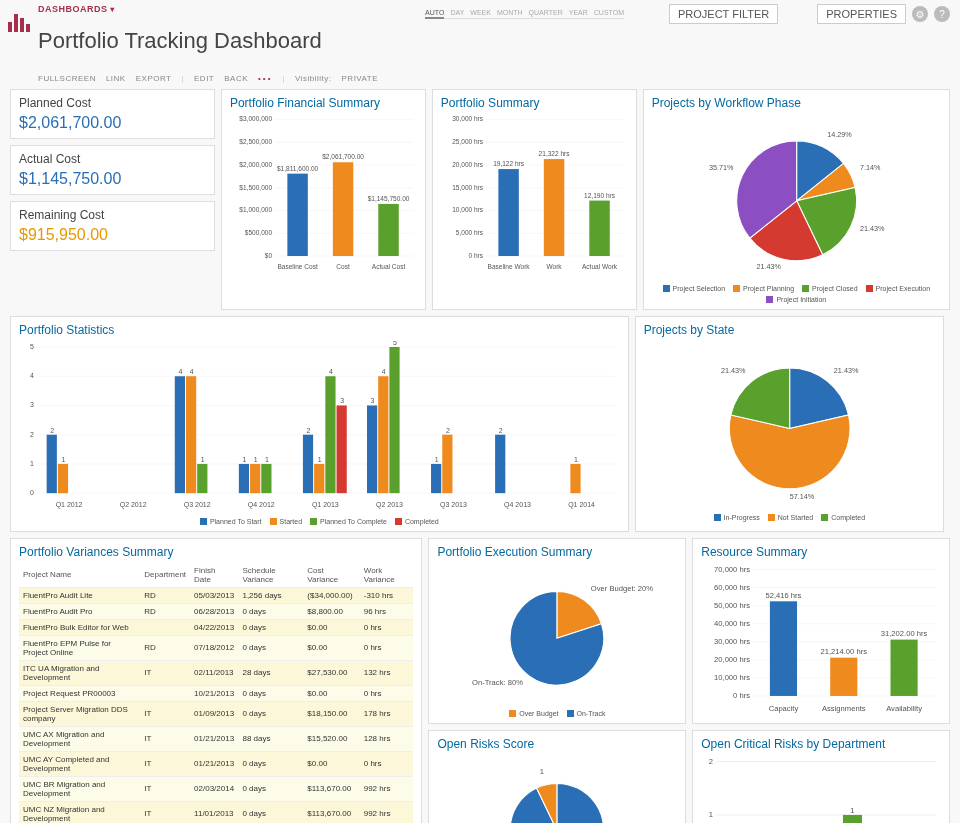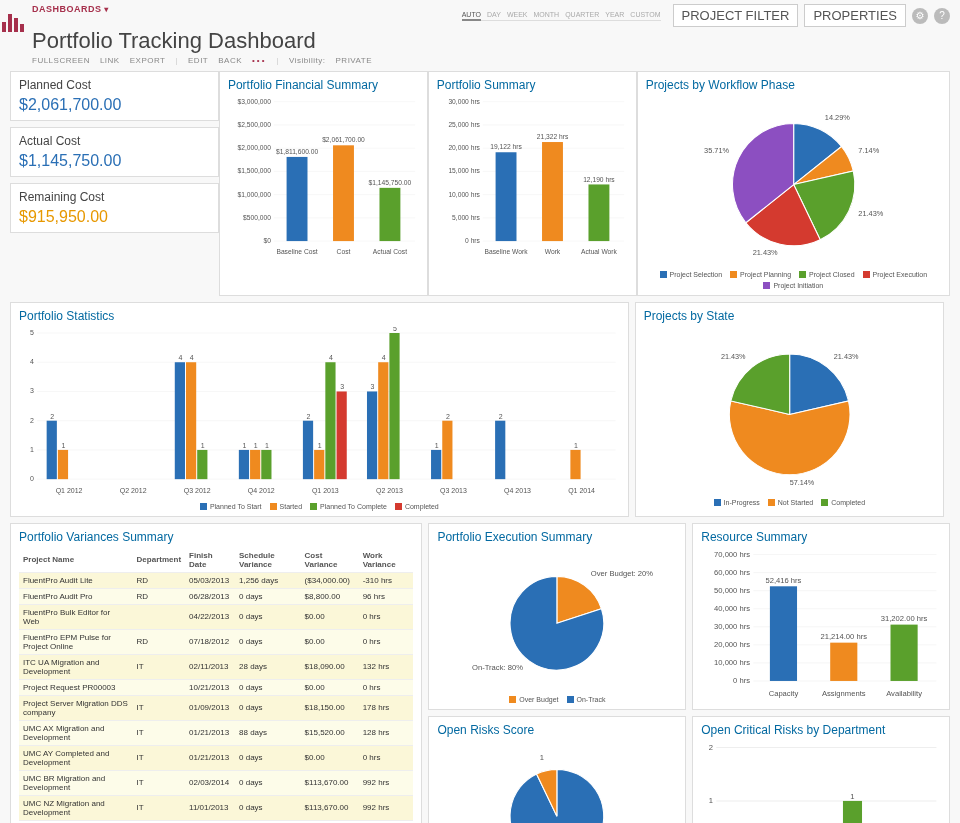--- a/index.html
+++ b/index.html
@@ -1,56 +1,56 @@
 <!DOCTYPE html>
 <html><head>
 <meta charset="utf-8">
 <style>
   * { box-sizing: border-box; margin: 0; padding: 0; font-family: "Segoe UI", Arial, sans-serif; }
   body { background: #f8f8f8; color: #333; font-size: 10px; width: 960px; }
-  .topbar { display: flex; justify-content: space-between; align-items: flex-start; padding: 4px 10px 0 2px; }
+  .topbar { display: flex; justify-content: space-between; align-items: flex-start; padding: 4px 10px 0 8px; }
   .top-left { display: flex; align-items: flex-start; gap: 8px; }
   .logo { display: flex; gap: 2px; align-items: flex-end; padding-top: 10px; }
   .logo span { display: inline-block; width: 4px; background: #a6304c; }
   .logo span:nth-child(1){height:10px}
   .logo span:nth-child(2){height:18px}
   .logo span:nth-child(3){height:14px}
   .logo span:nth-child(4){height:8px}
   .crumb { color: #a6304c; font-size: 9px; font-weight: 600; letter-spacing: .5px; }
   .crumb::after { content: " ▾"; font-size: 8px; }
   .title { font-size: 22px; font-weight: 300; color: #444; margin-top: 14px; }
-  .subtools { margin-top: 2px; color: #888; font-size: 8px; letter-spacing: .5px; display: flex; gap: 10px; align-items: center; }
+  .subtools { margin-top: 20px; color: #888; font-size: 8px; letter-spacing: .5px; display: flex; gap: 10px; align-items: center; }
   .subtools .sep { color: #ccc; }
   .subtools .dots { color: #a6304c; letter-spacing: 2px; }
   .top-right { display: flex; gap: 6px; align-items: center; }
   .range-tabs { display: flex; font-size: 7px; color: #aaa; gap: 6px; border-bottom: 1px solid #ddd; padding-bottom: 2px; margin-right: 6px; }
   .range-tabs .range { cursor: pointer; }
   .range-tabs .active { color: #555; border-bottom: 2px solid #888; margin-bottom: -3px; padding-bottom: 1px; }
-  .btn { border: 1px solid #ccc; background: #fff; font-size: 13px; padding: 3px 8px; color: #555; cursor: pointer; }
+  .btn { border: 1px solid #ccc; background: #fff; font-size: 11px; padding: 3px 8px; color: #555; cursor: pointer; margin-left: 33px; }
   .hdr-icon { width: 16px; height: 16px; border-radius: 50%; background: #bbb; color: #fff; display: inline-flex; align-items: center; justify-content: center; font-size: 10px; cursor: pointer; }
 
-  .board { padding: 6px 10px; display: grid; grid-template-columns: 1fr 1fr 1fr 1.5fr; }
+  .board { padding: 6px 10px; display: grid; grid-template-columns: 1fr 1fr 1fr 1.5fr; gap: 6px; }
   .box { border: 1px solid #ddd; background: #fff; padding: 6px 8px; position: relative; }
   .box h3 { font-size: 12px; font-weight: 400; color: #0369a1; margin-bottom: 4px; }
   .kpi-col { display: flex; flex-direction: column; gap: 6px; }
   .kpi .label { font-size: 12px; color: #444; }
   .kpi .val { font-size: 16px; margin-top: 4px; }
   .val.blue { color: #2a6fb5; } .val.orange { color: #e79800; }
   .chart { width: 100%; }
   .legend { font-size: 7px; display: flex; flex-wrap: wrap; gap: 4px 8px; justify-content: center; margin-top: 4px; color: #555; }
   .legend span { display: inline-flex; align-items: center; gap: 3px; }
   .legend i { width: 7px; height: 7px; display: inline-block; }
 
   .row2 { padding: 0 16px 6px 10px; display: grid; grid-template-columns: 2fr 1fr; gap: 6px; }
   .row3 { padding: 0 10px 6px 10px; display: grid; grid-template-columns: 1.6fr 1fr 1fr; gap: 6px; }
   .col { display: flex; flex-direction: column; gap: 6px; }
 
   table { width: 100%; border-collapse: collapse; font-size: 8px; }
   th, td { text-align: left; padding: 3px 4px; border-bottom: 1px solid #eee; }
-  th { font-weight: 700; color: #555; }
+  th { font-weight: 400; color: #555; }
   tbody tr:nth-child(odd) td { background: #fbf7d8; }
   tbody tr:nth-child(even) td { background: #fdfce9; }
 
   svg text { font-size: 7px; fill: #555; }
   .pie-label { font-size: 7px; fill: #555; }
 </style>
 </head>
 <body>
 
 <div class="topbar">
@@ -324,21 +324,21 @@
             <td>07/18/2012</td>
             <td>0 days</td>
             <td>$0.00</td>
             <td>0 hrs</td>
           </tr>
           <tr>
             <td>ITC UA Migration and Development</td>
             <td>IT</td>
             <td>02/11/2013</td>
             <td>28 days</td>
-            <td>$18,090.00</td>
+            <td>$27,530.00</td>
             <td>132 hrs</td>
           </tr>
           <tr>
             <td>Project Request PR00003</td>
             <td></td>
             <td>10/21/2013</td>
             <td>0 days</td>
             <td>$0.00</td>
             <td>0 hrs</td>
           </tr>

